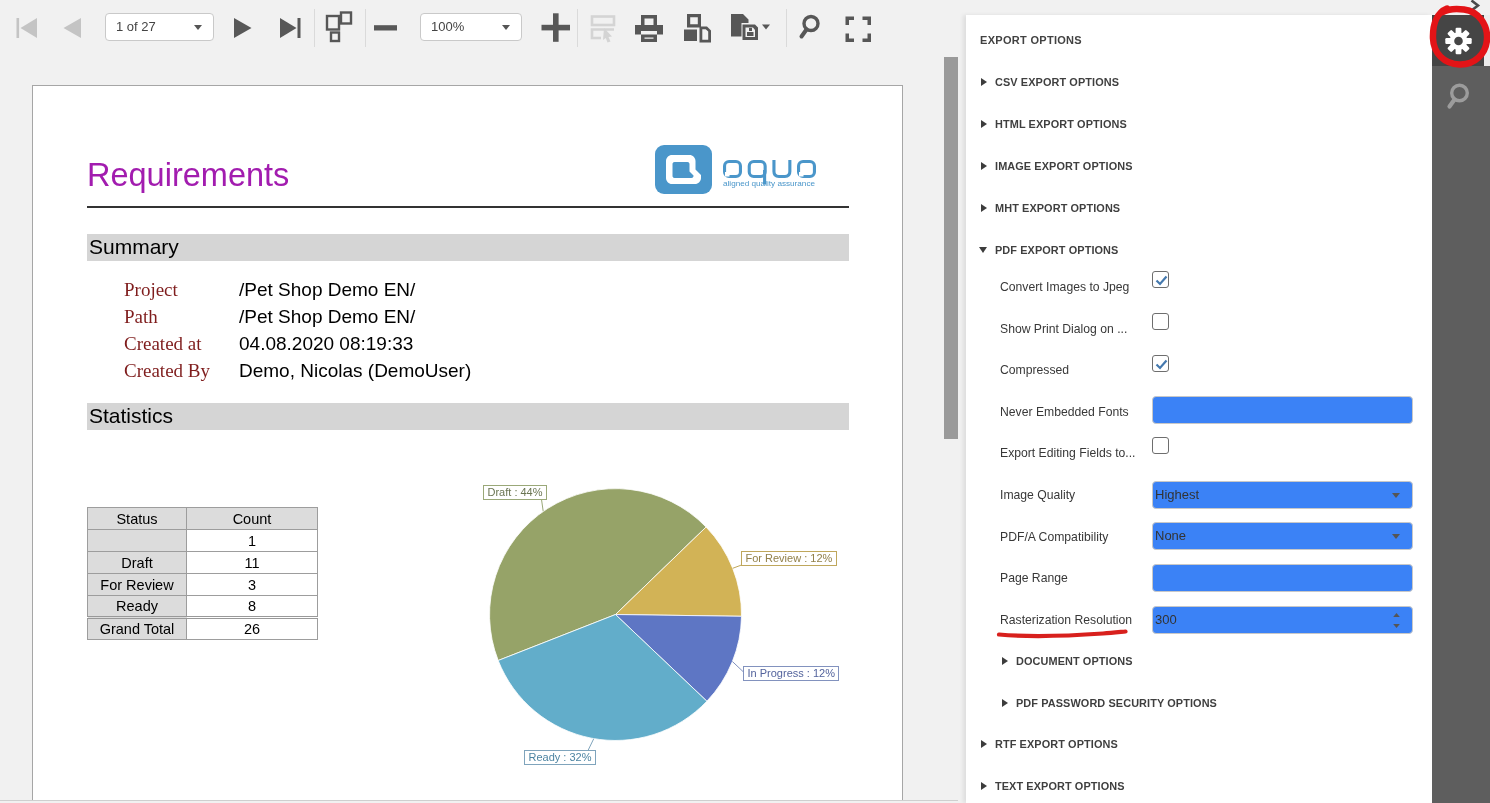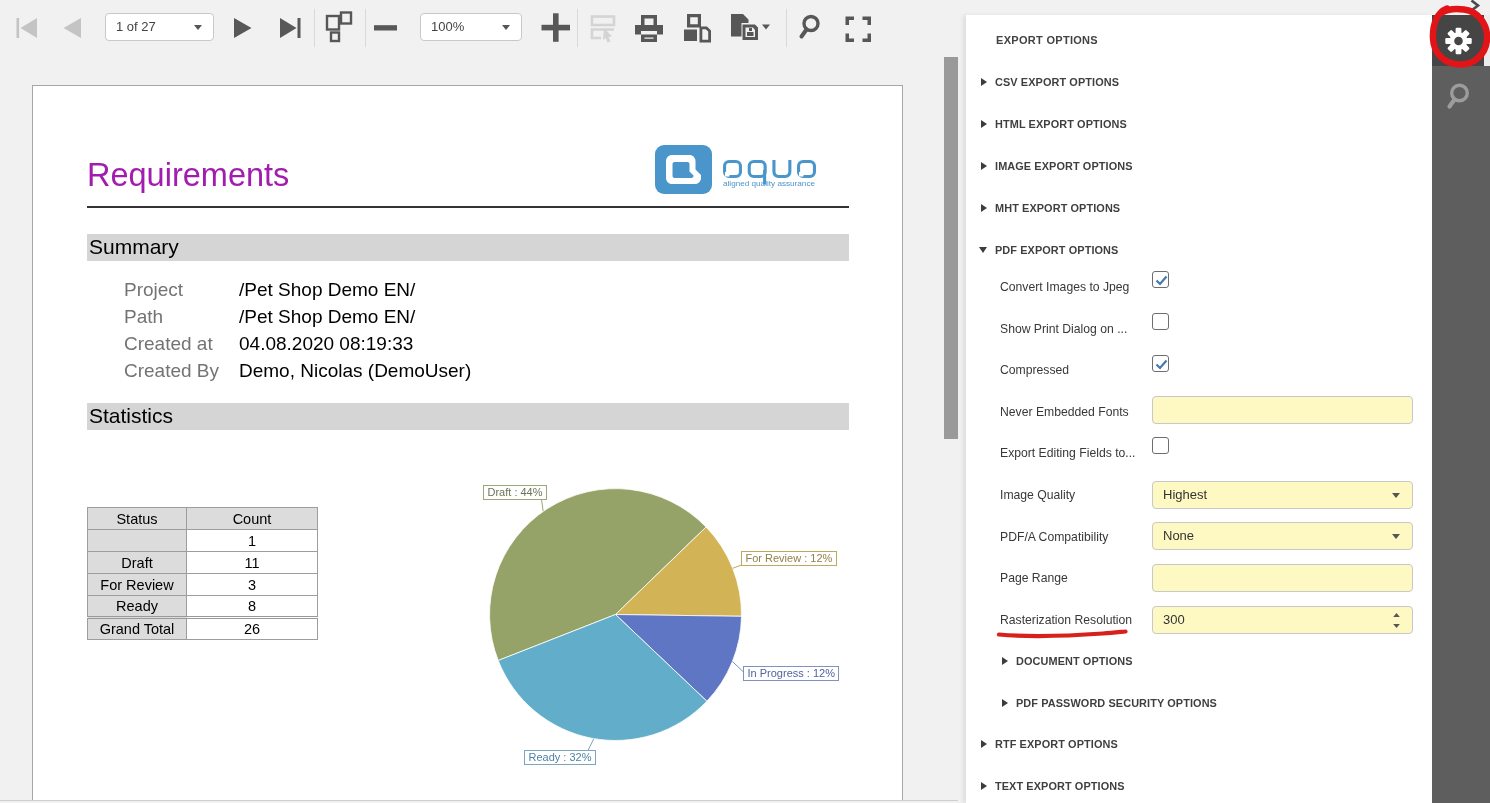--- a/index.html
+++ b/index.html
@@ -16,49 +16,49 @@
 #page { position:absolute; left:32px; top:85px; width:871px; height:715px;
   background:#fff; border:1px solid #a6a6a6; border-bottom:none; }
 #botline { position:absolute; left:0; top:800px; width:958px; height:1px; background:#cfcfcf; }
 #vtrack { position:absolute; left:941px; top:57px; width:17px; height:746px; background:#f1f1f1; }
 #vthumb { position:absolute; left:944px; top:57px; width:14px; height:382px; background:#9a9a9a; }
 
 #page .t1 { position:absolute; left:54px; top:71px; font-size:32.5px; color:#a21caf; }
 #page .hr1 { position:absolute; left:54px; top:120px; width:762px; height:1.8px; background:#333; }
 .secbar { position:absolute; left:54px; width:762px; height:27px; background:#d5d5d5;
   font-size:21px; color:#000; line-height:26px; padding-left:2px; }
-.flab { position:absolute; left:91px; font-size:19px; color:#737373; }
+.flab { position:absolute; left:91px; font-size:19px; color:#7f1d1d;font-family:Liberation Serif, serif; }
 .fval { position:absolute; left:206px; font-size:19px; color:#000; }
 #page .t2 { position:absolute; left:56px; top:378px; font-size:21px; color:#111; }
 
 #stable { position:absolute; left:54px; top:421px; border-collapse:collapse; }
 #stable td { border:1px solid #9d9d9d; font-size:14.5px; text-align:center; height:22px; padding:0; }
 #stable .c1 { width:99px; background:#dcdcdc; }
 #stable .c2 { width:131px; background:#fff; }
 #stable tr.hd td { background:#dcdcdc; }
 #stable tr.gt td { border-top:3px double #999;margin-top:20px; }
 #stable { border:1px solid #999; }
 
 .plab { position:absolute; background:#fff; font-size:11px; line-height:13px;
   padding:0 3.5px; border:1px solid; white-space:nowrap; }
 
 #panel { position:absolute; left:966px; top:15px; width:466px; height:788px; background:#fff;
   box-shadow:-3px 0 4px rgba(0,0,0,0.08); }
-#panel .ptitle { position:absolute; left:22px; font-size:11px; font-weight:bold;
+#panel .ptitle { position:absolute; left:6px; font-size:11px; font-weight:bold;
   color:#424242; letter-spacing:0.3px;padding-left:8px; }
 .sect { position:absolute; font-size:10.9px; font-weight:bold; color:#3f3f3f; letter-spacing:0.1px; }
 .tri-r { position:absolute; width:0; height:0; border-top:4px solid transparent;
   border-bottom:4px solid transparent; border-left:6px solid #3c3c3c; }
 .tri-d { position:absolute; width:0; height:0; border-left:4px solid transparent;
   border-right:4px solid transparent; border-top:6px solid #3c3c3c; }
 .olab { position:absolute; left:34px; font-size:12.2px; color:#383838; }
 .cbx { position:absolute; left:186px; width:17px; height:17px; border:1px solid #6e6e6e;
   border-radius:3px; background:#fff; }
 .inp { position:absolute; left:186px; width:261px; height:28px; border:1px solid #c8c8c8;
-  border-radius:4px; background:#fef9c3; font-size:13px; color:#333; line-height:26px; padding-left:10px; }
+  border-radius:4px; background:#3b82f6; font-size:13px; color:#333; line-height:26px; padding-left:2px; }
 .inp .car { position:absolute; width:0; height:0; border-left:4px solid transparent;
   border-right:4px solid transparent; border-top:5px solid #555; top:11px; right:12px; }
 
 #sidebar { position:absolute; left:1432px; top:15px; width:58px; height:788px; background:#5e5e5e; }
 #gearbtn { position:absolute; left:1432px; top:15px; width:52px; height:51px; background:#454545; }
 #gearbtn-gap { position:absolute; left:1484px; top:15px; width:6px; height:51px; background:#ececec; }
 svg { position:absolute; overflow:visible; }
 </style>
 </head>
 <body>

